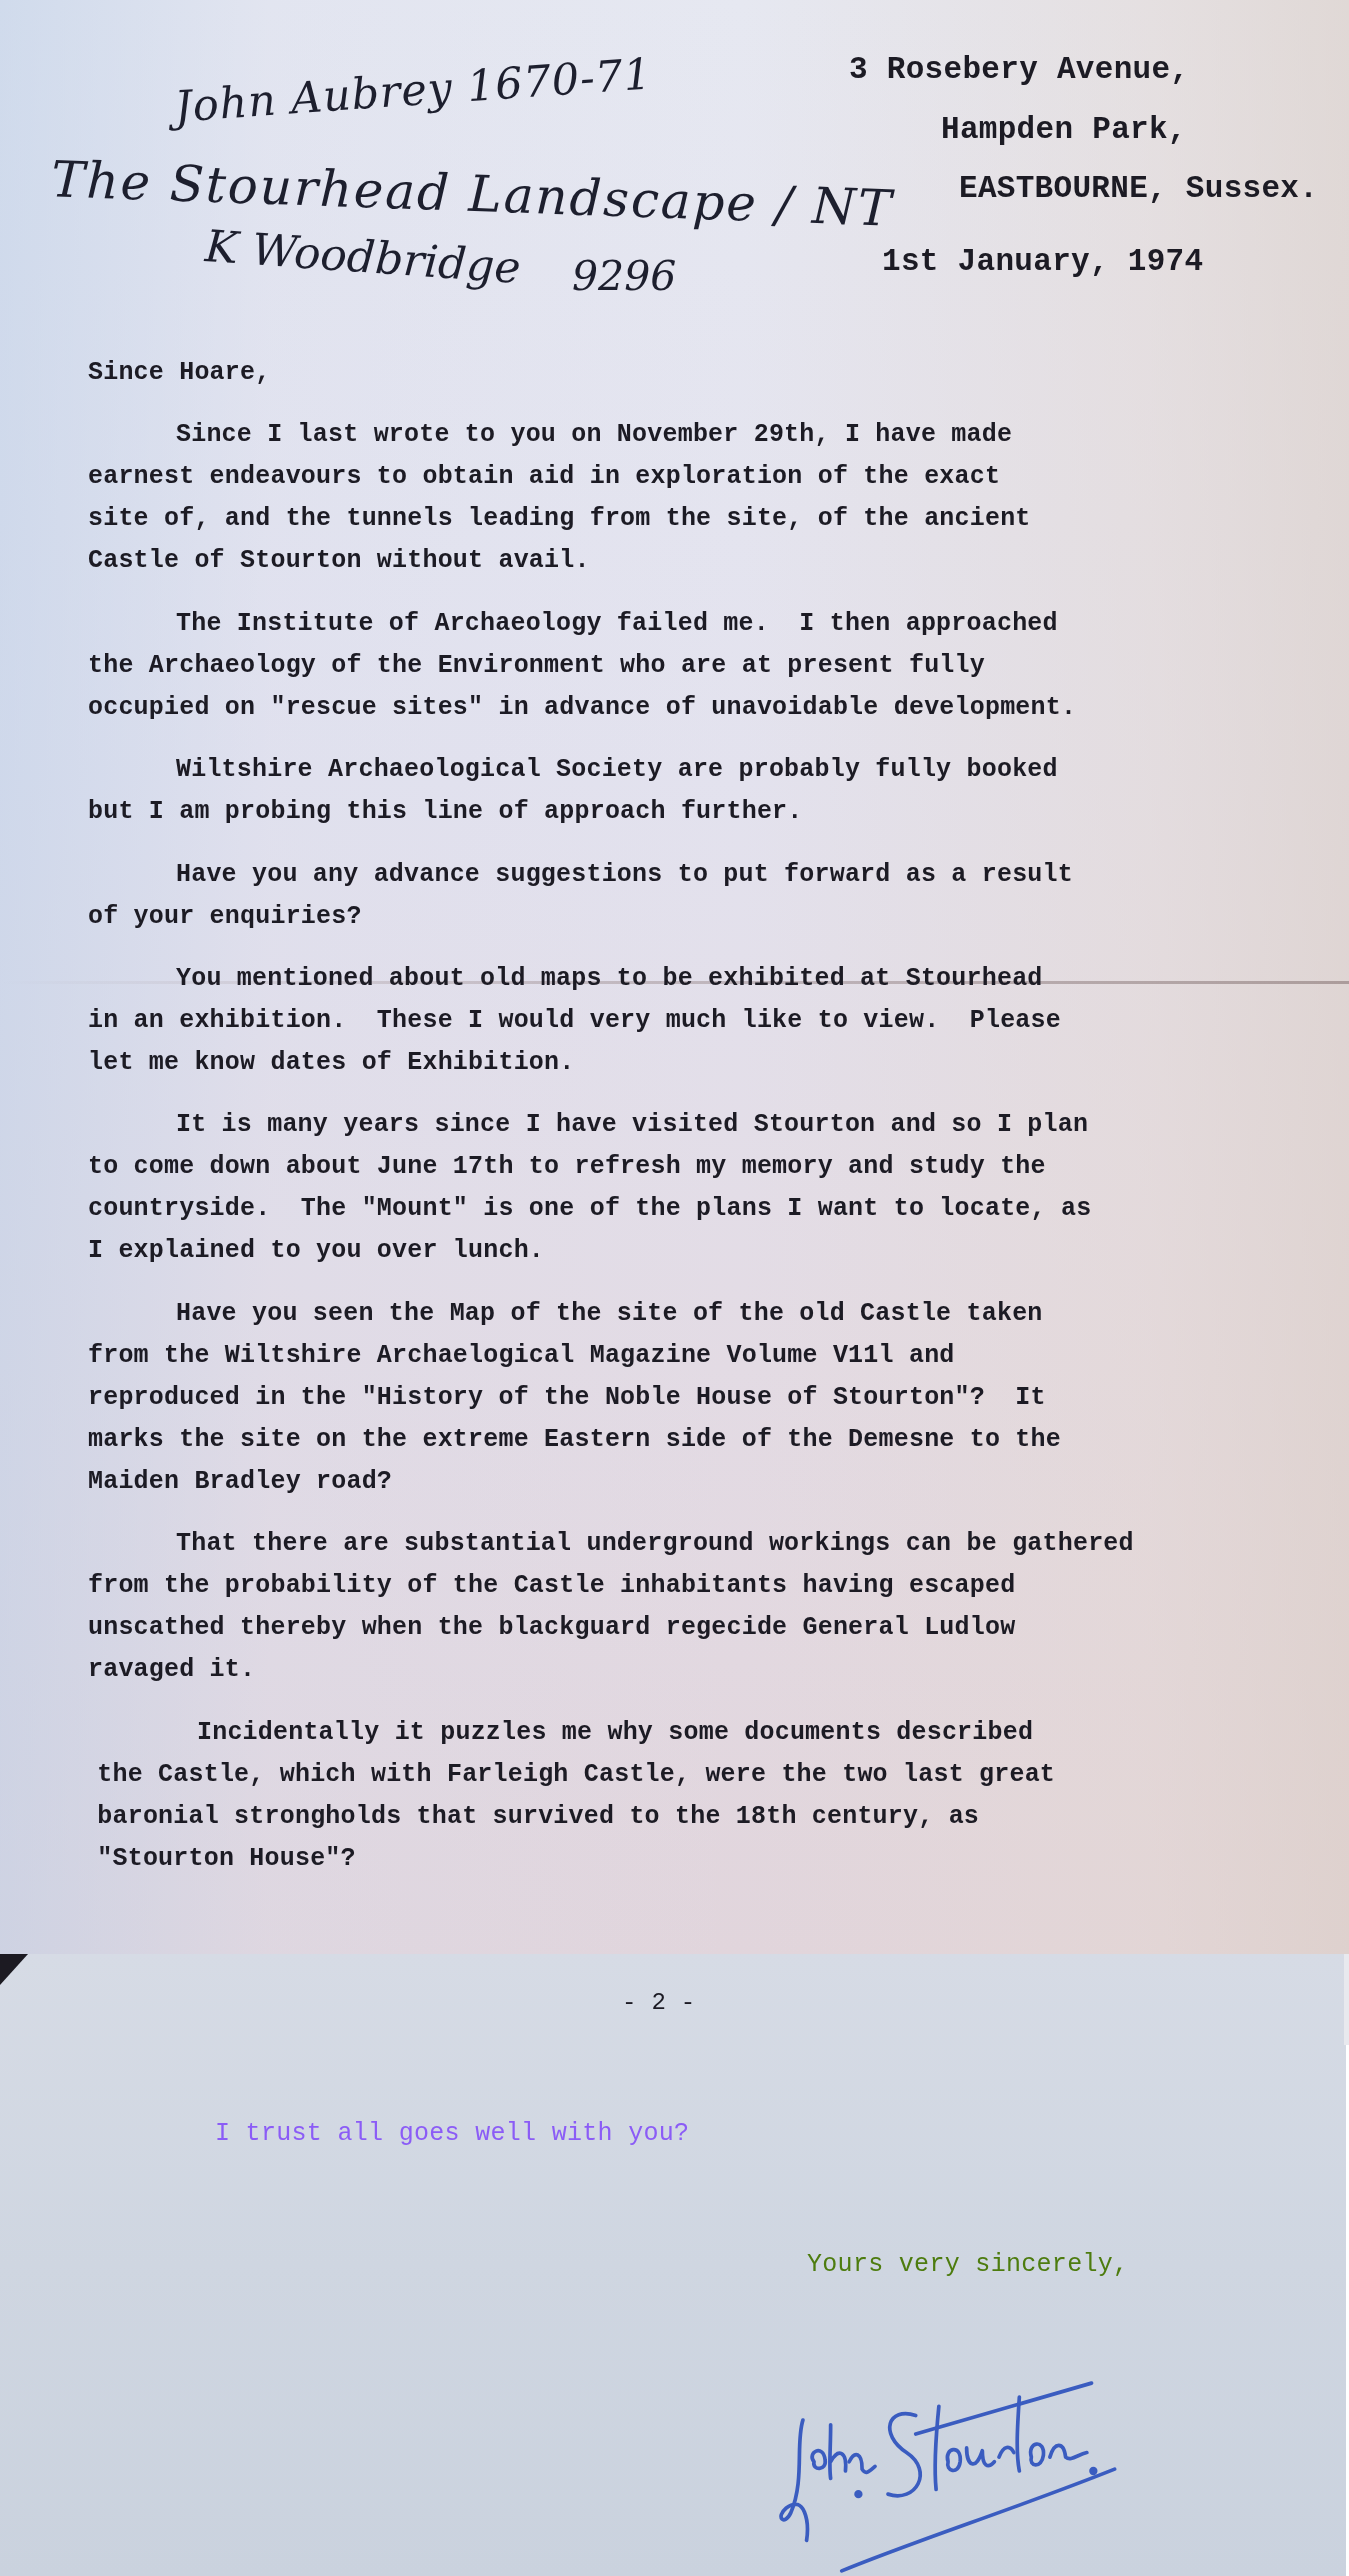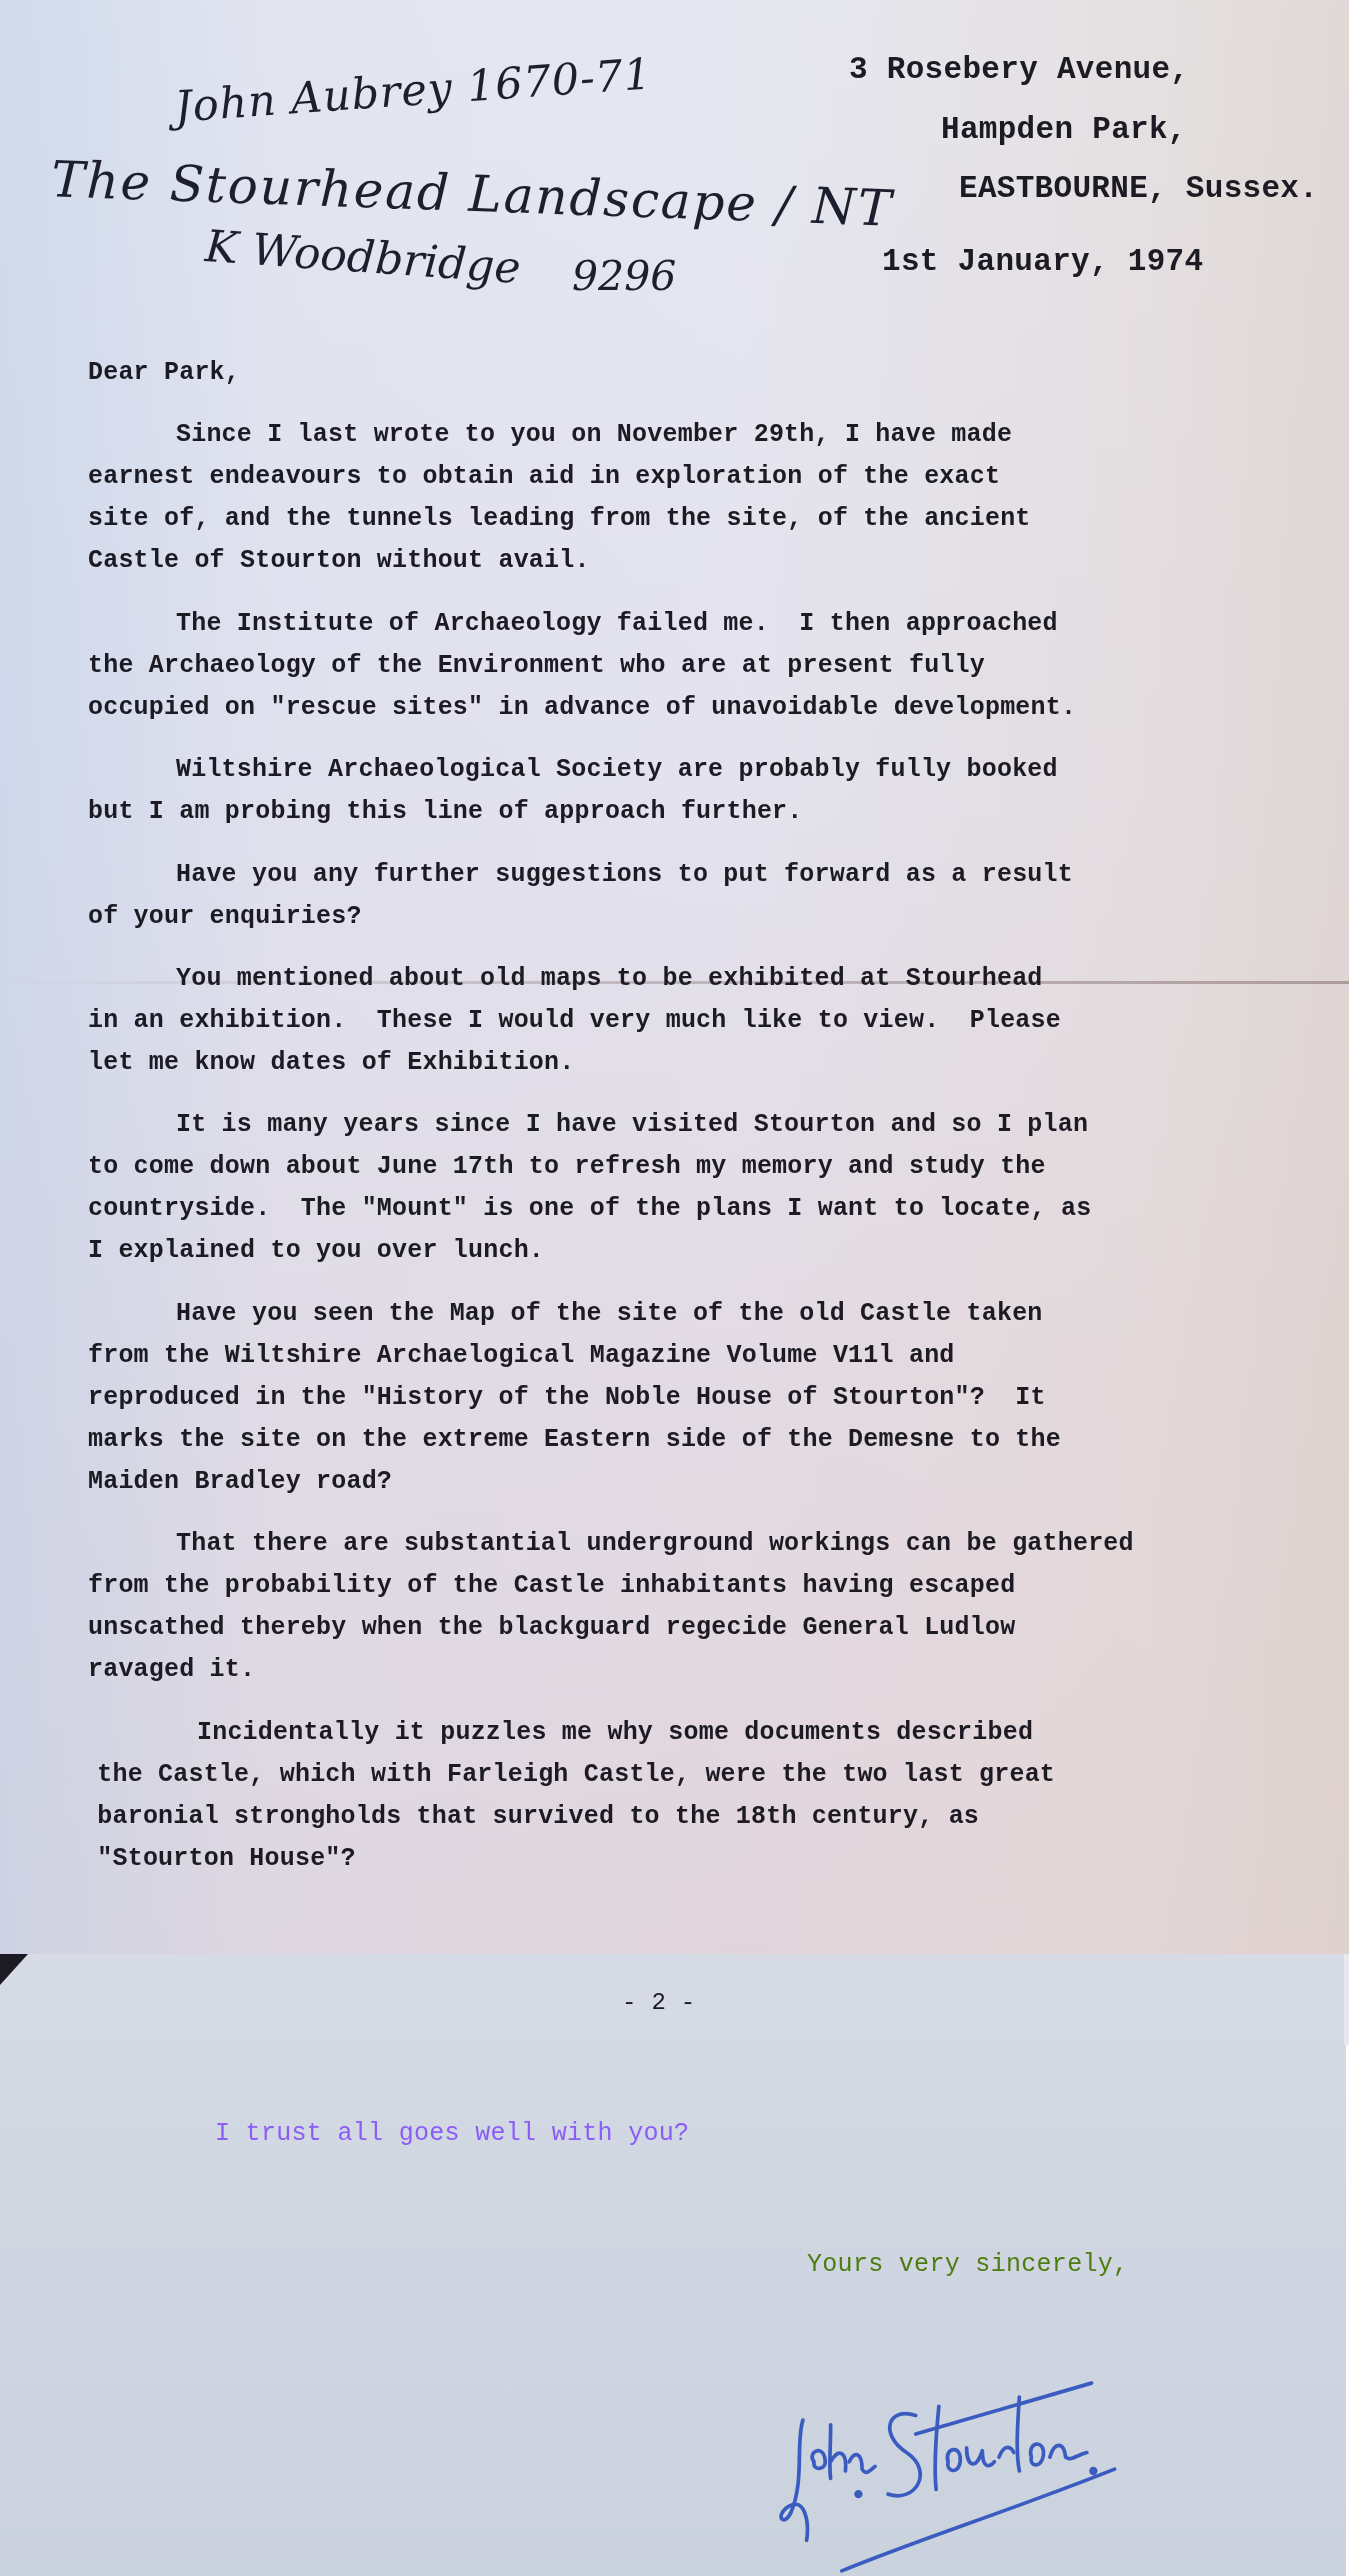--- a/index.html
+++ b/index.html
@@ -130,21 +130,21 @@
 <div class="handwriting hw2">The Stourhead Landscape / NT</div>
 <div class="handwriting hw3">K Woodbridge</div>
 <div class="handwriting hw4">9296</div>
 
 <div class="typed addr1">3 Rosebery Avenue,</div>
 <div class="typed addr2">Hampden Park,</div>
 <div class="typed addr3">EASTBOURNE, Sussex.</div>
 <div class="typed date">1st January, 1974</div>
 
 <div class="body-text">
-  <div class="line">Dear Park,</div>
+  <div class="line">Since Hoare,</div>
   <div class="para-gap"></div>
 
   <div>
     <div class="line indent">Since I last wrote to you on November 29th, I have made</div>
     <div class="line">earnest endeavours to obtain aid in exploration of the exact</div>
     <div class="line">site of, and the tunnels leading from the site, of the ancient</div>
     <div class="line">Castle of Stourton without avail.</div>
   </div>
   <div class="para-gap"></div>
 
@@ -155,21 +155,21 @@
   </div>
   <div class="para-gap"></div>
 
   <div>
     <div class="line indent">Wiltshire Archaeological Society are probably fully booked</div>
     <div class="line">but I am probing this line of approach further.</div>
   </div>
   <div class="para-gap"></div>
 
   <div>
-    <div class="line indent">Have you any further suggestions to put forward as a result</div>
+    <div class="line indent">Have you any advance suggestions to put forward as a result</div>
     <div class="line">of your enquiries?</div>
   </div>
   <div class="para-gap"></div>
 
   <div>
     <div class="line indent">You mentioned about old maps to be exhibited at Stourhead</div>
     <div class="line">in an exhibition.  These I would very much like to view.  Please</div>
     <div class="line">let me know dates of Exhibition.</div>
   </div>
   <div class="para-gap"></div>

